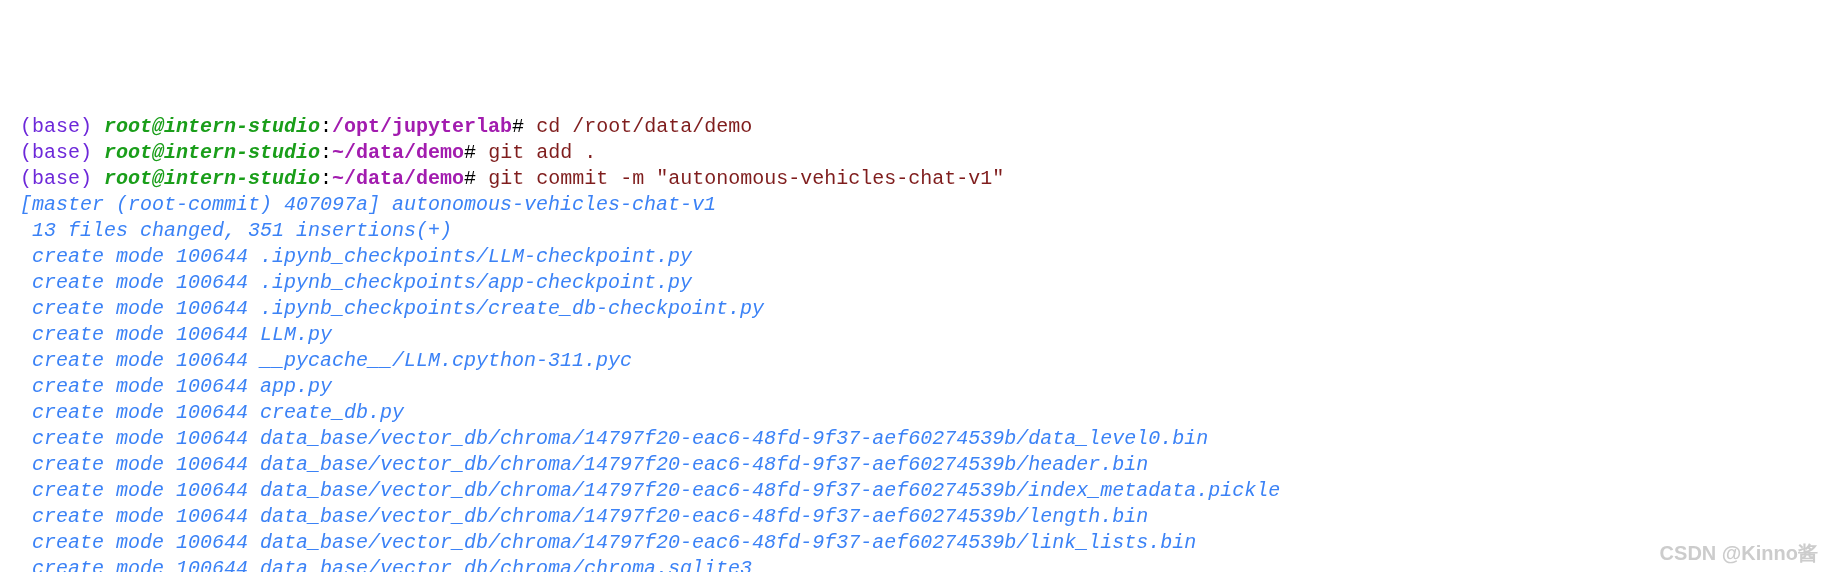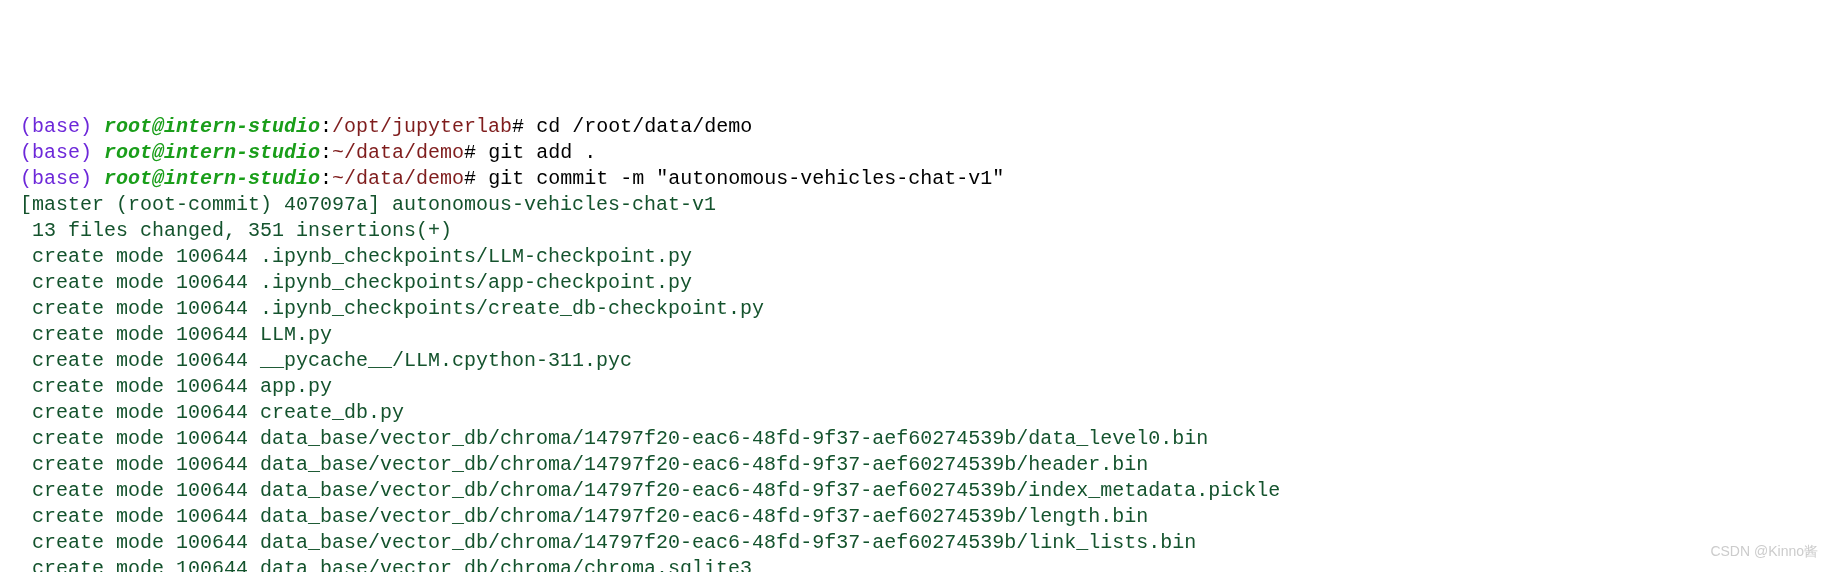--- a/index.html
+++ b/index.html
@@ -22,39 +22,41 @@
     }
     .env {
       color: #6d28d9;
     }
     .user-host {
       color: #1a9e1a;
       font-weight: bold;
       font-style: italic;
     }
     .path {
-      color: #7f1d1d;
-      font-weight: normal;
+      color: #a21caf;
+      font-weight: bold;
     }
     .prompt-end {
       color: #000000;
     }
     .cmd {
-      color: #000000;
+      color: #7f1d1d;
     }
     .output {
-      color: #14532d;
+      color: #3b82f6;
+      font-style: italic;
     }
     .watermark {
       position: fixed;
-      bottom: 12px;
+      bottom: 6px;
       right: 10px;
       color: #cccccc;
-      font-size: 14px;
+      font-size: 20px;
       font-family: Arial, sans-serif;
+      font-weight: bold;
     }
   </style>
 </head>
 <body>
 
 
 
 <div id="terminal"><span class="line"><span class="env">(base) </span><span class="user-host">root@intern-studio</span><span class="prompt-end">:</span><span class="path">/opt/jupyterlab</span><span class="prompt-end"># </span><span class="cmd">cd /root/data/demo</span></span><span class="line"><span class="env">(base) </span><span class="user-host">root@intern-studio</span><span class="prompt-end">:</span><span class="path">~/data/demo</span><span class="prompt-end"># </span><span class="cmd">git add .</span></span><span class="line"><span class="env">(base) </span><span class="user-host">root@intern-studio</span><span class="prompt-end">:</span><span class="path">~/data/demo</span><span class="prompt-end"># </span><span class="cmd">git commit -m "autonomous-vehicles-chat-v1"</span></span><span class="line output">[master (root-commit) 407097a] autonomous-vehicles-chat-v1</span><span class="line output"> 13 files changed, 351 insertions(+)</span><span class="line output"> create mode 100644 .ipynb_checkpoints/LLM-checkpoint.py</span><span class="line output"> create mode 100644 .ipynb_checkpoints/app-checkpoint.py</span><span class="line output"> create mode 100644 .ipynb_checkpoints/create_db-checkpoint.py</span><span class="line output"> create mode 100644 LLM.py</span><span class="line output"> create mode 100644 __pycache__/LLM.cpython-311.pyc</span><span class="line output"> create mode 100644 app.py</span><span class="line output"> create mode 100644 create_db.py</span><span class="line output"> create mode 100644 data_base/vector_db/chroma/14797f20-eac6-48fd-9f37-aef60274539b/data_level0.bin</span><span class="line output"> create mode 100644 data_base/vector_db/chroma/14797f20-eac6-48fd-9f37-aef60274539b/header.bin</span><span class="line output"> create mode 100644 data_base/vector_db/chroma/14797f20-eac6-48fd-9f37-aef60274539b/index_metadata.pickle</span><span class="line output"> create mode 100644 data_base/vector_db/chroma/14797f20-eac6-48fd-9f37-aef60274539b/length.bin</span><span class="line output"> create mode 100644 data_base/vector_db/chroma/14797f20-eac6-48fd-9f37-aef60274539b/link_lists.bin</span><span class="line output"> create mode 100644 data_base/vector_db/chroma/chroma.sqlite3</span></div>
 <div class="watermark">CSDN @Kinno酱</div>
 

